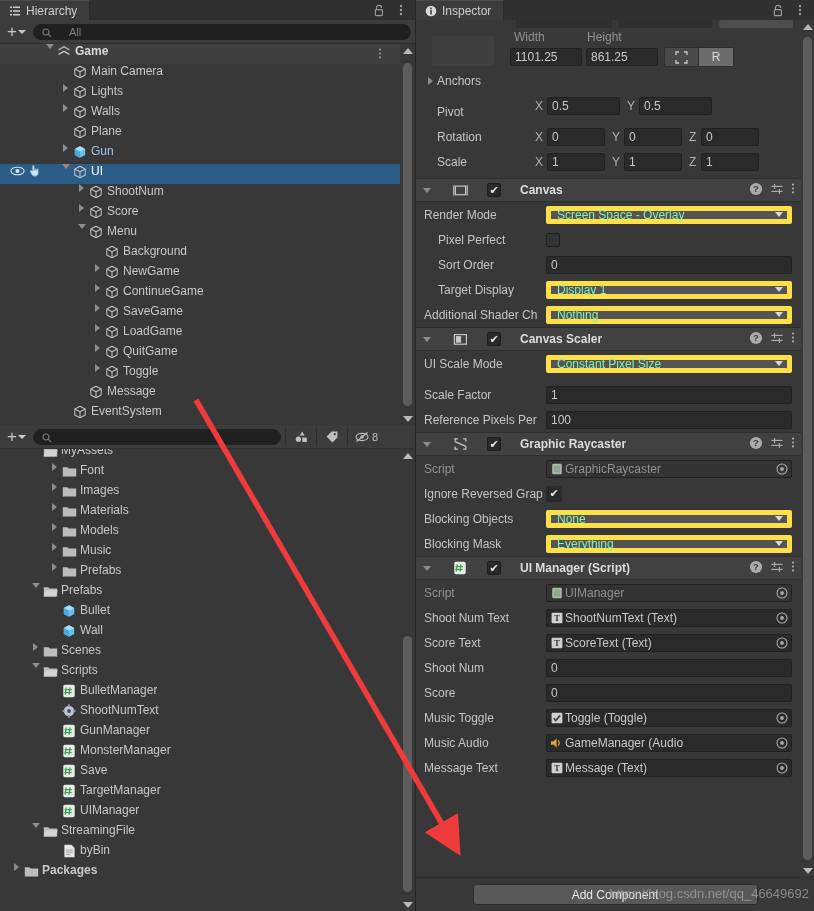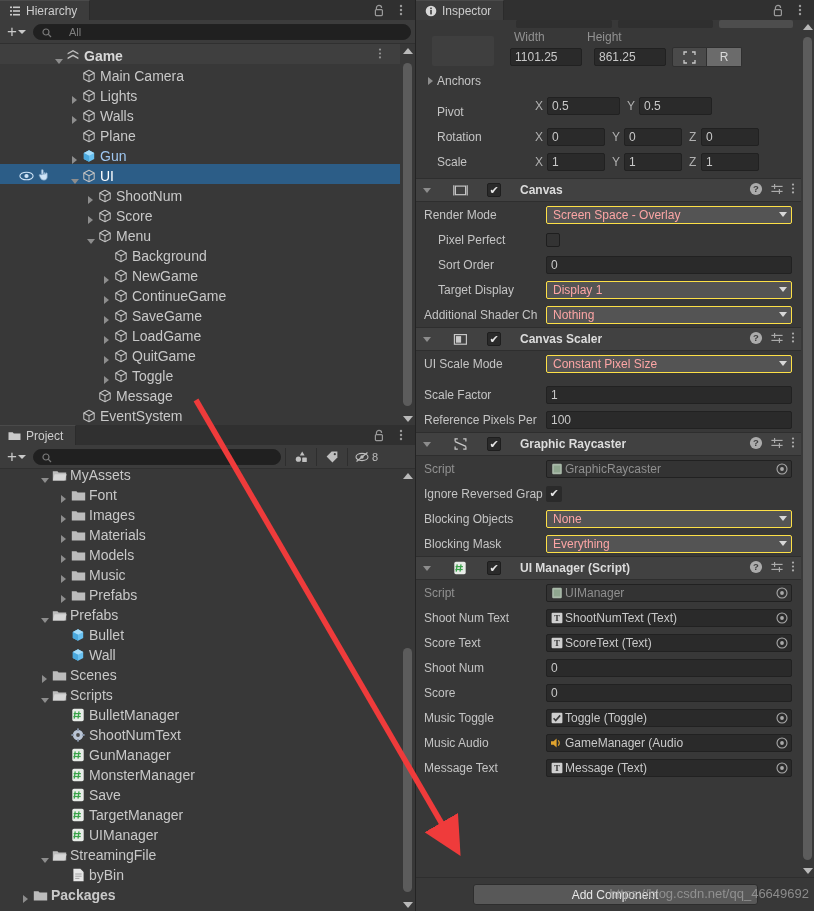--- a/index.html
+++ b/index.html
@@ -49,22 +49,22 @@
   .search-ic { width: 10px; height: 10px; flex: none; opacity: .65; }
   .tool-sep { width: 1px; height: 18px; background: #2e2e2e; }
   .tool-btn { height: 18px; min-width: 22px; display: flex; align-items: center; justify-content: center; gap: 2px; padding: 0 3px; }
   .tool-btn .cnt { font-size: 11px; color: #bdbdbd; }
 
   
   .tree {
     flex: 1; background: #383838; position: relative; overflow: hidden;
   }
   .row {
-    height: 20px; display: flex; align-items: flex-end; position: relative;
-    padding-left: 16px; white-space: nowrap; font-size: 14px; color: #c8c8c8;
+    height: 20px; display: flex; align-items: flex-start; position: relative;
+    padding-left: 7px; white-space: nowrap; font-size: 12px; color: #c8c8c8;
   }
   .row.scene-head { background: #3f3f3f; font-weight: bold; color: #d8d8d8; }
   .row.sel { background: #2c5d87; color: #fff; }
   .row .vis-col { width: 36px; display: flex; align-items: center; gap: 3px; padding-left: 3px; flex: none; }
   .row .indent { flex: none; }
   .tri {
     width: 13px; flex: none; display: flex; align-items: center; justify-content: center;
   }
   .tri i {
     width: 0; height: 0; display: block;
@@ -100,23 +100,23 @@
   .prop-row { height: 25px; display: flex; align-items: center; padding: 0 5px 0 8px; gap: 0; }
   .prop-lbl { width: 122px; color: #c4c4c4; font-size: 12px; flex: none; white-space: nowrap; overflow: hidden; }
   .prop-lbl.dim { color: #919191; }
   .prop-lbl.ind { padding-left: 14px; }
   .field {
     background: #2a2a2a; border: 1px solid #212121; border-radius: 2px; height: 18px;
     display: flex; align-items: center; padding: 0 4px; color: #c9c9c9; font-size: 12px;
   }
   .axis { width: 14px; text-align: left; color: #b0b0b0; font-size: 12px; flex: none; padding-left: 2px; }
   .dropdown {
-    background: #545454; border: 1px solid #fde047; border-radius: 2px; height: 18px;
+    background: #545454; border: 5px solid #fde047; border-radius: 2px; height: 18px;
     display: flex; align-items: center; justify-content: space-between; padding: 0 4px 0 6px;
-    color: #fca5a5; font-size: 12px;
+    color: #86efac; font-size: 12px;
   }
   .dd-caret { width: 0; height: 0; border-left: 4px solid transparent; border-right: 4px solid transparent; border-top: 5px solid #d8d8d8; margin-left: 6px; }
   .objfield {
     background: #2a2a2a; border: 1px solid #212121; border-radius: 2px; height: 18px;
     display: flex; align-items: center; padding: 0 2px 0 3px; color: #c9c9c9; font-size: 12px; gap: 2px;
   }
   .objfield .mini { width: 13px; height: 13px; flex: none; display: flex; align-items: center; justify-content: center; }
   .objfield .otxt { flex: 1; overflow: hidden; white-space: nowrap; }
   .objfield .picker { width: 14px; flex: none; display: flex; align-items: center; justify-content: center; }
   .chk {
@@ -534,48 +534,20 @@
           </div>
         <div class="track">
           <div class="thumb" style="top:6px;bottom:6px;"></div>
         </div>
         <div class="arrw dn">
             <i></i>
           </div>
       </div>
     </div>
 
-    <div class="tabbar">
-      <div class="tab">
-        <span class="tab-ic">
-          <svg width="13" height="11" viewBox="0 0 13 11">
-              <path d="M0.5 2.3h4.2l1.1 1.2h6.7v6.6H0.5z" fill="#c9c9c9"></path>
-            </svg>
-        </span>
-        <span>Project</span>
-      </div>
-      <div class="spacer"></div>
-      <div class="tab-tools">
-        <span class="ic-lock">
-          <svg width="12" height="13" viewBox="0 0 12 13">
-              <path d="M3.4 5.6V3.9a2.6 2.6 0 0 1 5.2 0" fill="none" stroke="#c4c4c4" stroke-width="1.2"></path>
-              <rect x="2.4" y="5.6" width="7" height="6" rx="1" fill="none" stroke="#c4c4c4" stroke-width="1.2"></rect>
-            </svg>
-        </span>
-        <span class="ic-kebab">
-          <svg width="4" height="14" viewBox="0 0 4 14">
-              <g fill="#c4c4c4">
-                <circle cx="2" cy="3" r="1.2"></circle>
-                <circle cx="2" cy="7" r="1.2"></circle>
-                <circle cx="2" cy="11" r="1.2"></circle>
-              </g>
-            </svg>
-        </span>
-      </div>
-    </div>
 
     <div class="toolrow">
       <div class="plus-btn">
         <span class="plus-glyph">+</span>
         <span class="caret-dn"></span>
       </div>
       <div class="searchbox" style="max-width:248px;">
         <span class="search-ic">
           <svg width="10" height="10" viewBox="0 0 10 10">
               <circle cx="4" cy="4" r="3" fill="none" stroke="#a8a8a8" stroke-width="1.2"></circle>
@@ -1002,21 +974,21 @@
           <div class="prop-row" style="height:18px;">
             <div style="width:86px;"></div>
             <div class="prop-lbl dim" style="width:73px;padding-left:4px;">Width</div>
             <div class="prop-lbl dim" style="width:73px;padding-left:4px;">Height</div>
           </div>
 
           <div class="prop-row" style="height:22px;">
             <div style="width:86px;">
               <div style="width:62px;height:30px;background:#3f3f3f;border-radius:2px;margin-left:8px;margin-top:-12px;"></div>
             </div>
-            <div class="field" style="width:72px;margin-right:12px;">1101.25</div>
+            <div class="field" style="width:72px;margin-right:4px;">1101.25</div>
             <div class="field" style="width:72px;margin-right:6px;">861.25</div>
             <div style="display:flex;">
               <div style="width:35px;height:20px;background:#4a4a4a;border:1px solid #2f2f2f;border-radius:2px 0 0 2px;display:flex;align-items:center;justify-content:center;">
                 <svg width="13" height="13" viewBox="0 0 13 13">
                     <g stroke="#c9c9c9" stroke-width="1.3" fill="none">
                       <path d="M1 4V1h3"></path>
                       <path d="M9 1h3v3"></path>
                       <path d="M12 9v3H9"></path>
                       <path d="M4 12H1V9"></path>
                     </g>

